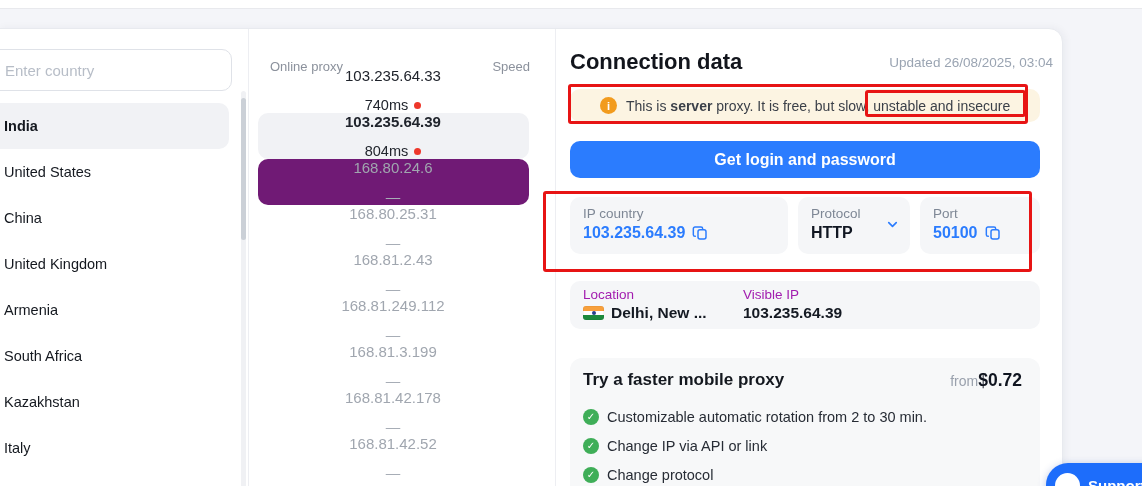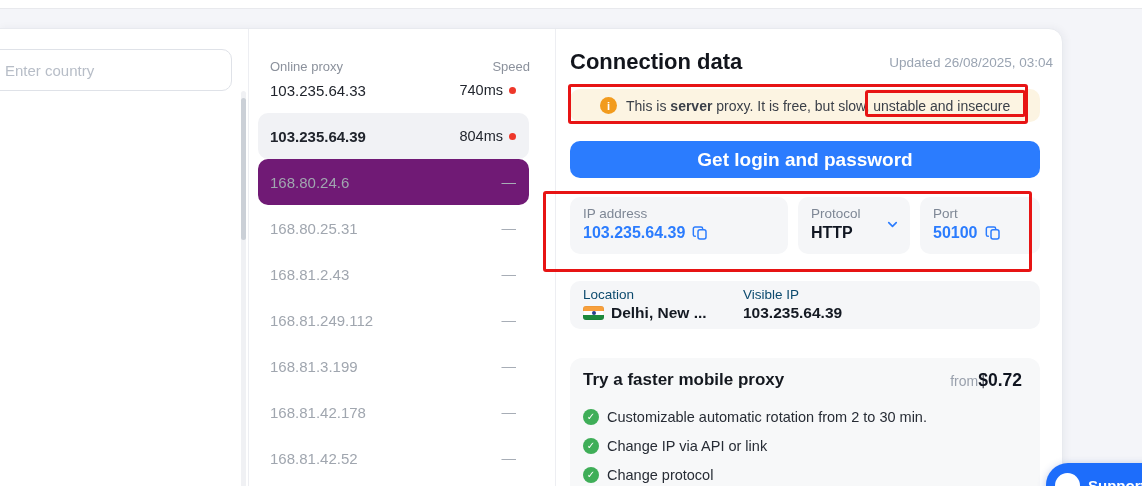--- a/index.html
+++ b/index.html
@@ -23,21 +23,21 @@
              font-size:14.5px; color:#14181f; cursor:pointer; white-space:nowrap; }
   .country.sel { background:#f1f2f5; font-weight:700; }
   .sb-track { position:absolute; right:2px; top:62px; bottom:0; width:5px; border-radius:3px; background:#f0f1f4; }
   .sb-thumb { position:absolute; right:2px; top:69px; width:5px; height:142px; border-radius:3px; background:#cbd0d7; }
 
   
   .proxycol { position:absolute; left:249px; top:0; width:307px; height:100%; border-right:1px solid #edeef2; overflow:hidden; }
   .phead { margin:30px 25px 0 21px; height:16px; display:flex; justify-content:space-between; 
            font-size:13px; color:#8b919c; }
   .prows { margin-top:-8px; }
-  .prow { height:46px; display:flex; align-items:center; margin:0 26px 0 9px; padding:0 13px 0 12px; border-radius:10px; cursor:pointer; }
+  .prow { height:46px; display:flex; align-items:center; margin:0 26px 0 9px; padding:0 13px 0 12px; border-radius:10px; cursor:pointer;flex-direction:column; }
   .prow.sel { background:#f1f2f5; }
   .prow.hl  { background:#701a75; }
   .pip { flex:1; font-size:15px; color:#20242c; }
   .prow.sel .pip { font-weight:700; }
   .prow.off .pip { color:#a0a6af; }
   .pspeed { font-size:14.5px; color:#22262e; display:flex; align-items:center; }
   .prow.off .pspeed { color:#a7adb6; }
   .dot { display:inline-block; width:7px; height:7px; border-radius:50%; background:#ee372a; margin-left:6px; }
 
   
@@ -46,39 +46,39 @@
   .conn-title { font-size:22px; font-weight:700; color:#12151c; }
   .conn-updated { font-size:13.5px; color:#9aa4b2; }
 
   .banner { position:absolute; left:14px; top:60px; width:470px; height:33px; background:#fcf4e2; border-radius:10px;
             display:flex; align-items:center; padding-left:30px; font-size:14px; color:#3a3f48; }
   .warn-ico { width:17px; height:17px; border-radius:50%; background:#f29b1d; color:#fff; font-size:11px; font-weight:700;
               display:inline-flex; align-items:center; justify-content:center; margin-right:9px; flex:none; font-style:normal; }
   .banner b { font-weight:700; }
 
   .getlogin { position:absolute; left:14px; top:112px; width:470px; height:37px; background:#2b7cfe; border:none; border-radius:10px;
-              color:#fff; font-size:19px; font-weight:600; cursor:pointer; font-family:"Liberation Sans","DejaVu Sans",sans-serif; }
+              color:#fff; font-size:16px; font-weight:600; cursor:pointer; font-family:"Liberation Sans","DejaVu Sans",sans-serif; }
 
   .cards { position:absolute; left:14px; top:168px; width:470px; height:57px; display:flex; }
   .card { background:#f5f6f8; border-radius:10px; padding:9px 13px 0 13px; position:relative; }
   .card-ip { width:218px; margin-right:10px; }
   .card-protocol { width:112px; margin-right:10px; }
   .card-port { flex:1; }
   .card-label { font-size:13.5px; color:#7e8795; margin-bottom:3px; }
   .card-value { font-size:16px; font-weight:700; display:flex; align-items:center; }
   .blue-val { color:#2b7cfe; }
   .dark-val { color:#111722; }
   .copy-ico { margin-left:7px; display:inline-flex; cursor:pointer; }
   .chev { position:absolute; right:10px; top:20px; cursor:pointer; }
 
   .loccard { position:absolute; left:14px; top:252px; width:470px; height:48px; background:#f5f6f8; border-radius:10px;
              display:flex; padding:6px 13px 0 13px; }
   .loccol { width:160px; }
   .loccol:last-child { flex:1; width:auto; }
-  .loc-label { font-size:13.5px; color:#0c4a6e; margin-bottom:2px; }
+  .loc-label { font-size:13.5px; color:#a21caf; margin-bottom:2px; }
   .loc-value { font-size:15.5px; font-weight:700; color:#141922; white-space:nowrap; display:flex; align-items:center; }
   .flag { width:21px; height:14px; border-radius:3px; margin-right:7px; flex:none; position:relative;
           background:linear-gradient(180deg,#f8a03c 0 33%,#ffffff 33% 66%,#1c8a3c 66% 100%); box-shadow:inset 0 0 0 .5px rgba(0,0,0,.08); }
   .flag::after { content:""; position:absolute; left:50%; top:50%; width:4px; height:4px; margin:-2px 0 0 -2px; border-radius:50%; background:#27408b; }
 
   .trycard { position:absolute; left:14px; top:329px; width:470px; height:170px; background:#f7f8f9; border-radius:12px; padding:12px 18px 0 13px; }
   .try-head { display:flex; justify-content:space-between; align-items:flex-start; height:26px; }
   .try-title { font-size:17px; font-weight:700; color:#14181f; }
   .try-price { font-size:14px; color:#9aa1ad; }
   .try-price b { font-size:17.5px; color:#101520; font-weight:800; }
@@ -102,20 +102,30 @@
 </head>
 <body>
 
 <div class="screen">
   <div class="topstrip"></div>
 
   <div class="maincard">
 
     <aside class="sidebar">
       <input class="search" type="text" placeholder="Enter country" style="">
+      <div class="country-list">
+          <div class="country sel">India</div>
+          <div class="country">United States</div>
+          <div class="country">China</div>
+          <div class="country">United Kingdom</div>
+          <div class="country">Armenia</div>
+          <div class="country">South Africa</div>
+          <div class="country">Kazakhstan</div>
+          <div class="country">Italy</div>
+        </div>
       <div class="sb-track"></div>
       <div class="sb-thumb"></div>
     </aside>
 
     <section class="proxycol">
       <div class="phead">
         <span>Online proxy</span>
         <span>Speed</span>
       </div>
       <div class="prows">
@@ -166,21 +176,21 @@
 
       <div class="banner">
         <span class="warn-ico">i</span>
         <span><span>This is </span><b>server</b><span> proxy. It is free, but slow</span><span>, unstable and insecure</span></span>
       </div>
 
       <button class="getlogin">Get login and password</button>
 
       <div class="cards">
         <div class="card card-ip">
-          <div class="card-label">IP address</div>
+          <div class="card-label">IP country</div>
           <div class="card-value blue-val">
             <span>103.235.64.39</span>
             <span class="copy-ico">
               <svg width="16" height="16" viewBox="0 0 24 24" fill="none" stroke="#2b7cfe" stroke-width="2.2" stroke-linecap="round" stroke-linejoin="round">
                   <rect x="9" y="7" width="12" height="14" rx="3"></rect>
                   <path d="M5 17h-.5A2.5 2.5 0 0 1 2 14.5v-9A2.5 2.5 0 0 1 4.5 3h9A2.5 2.5 0 0 1 16 5.5"></path>
                 </svg>
             </span>
           </div>
         </div>

